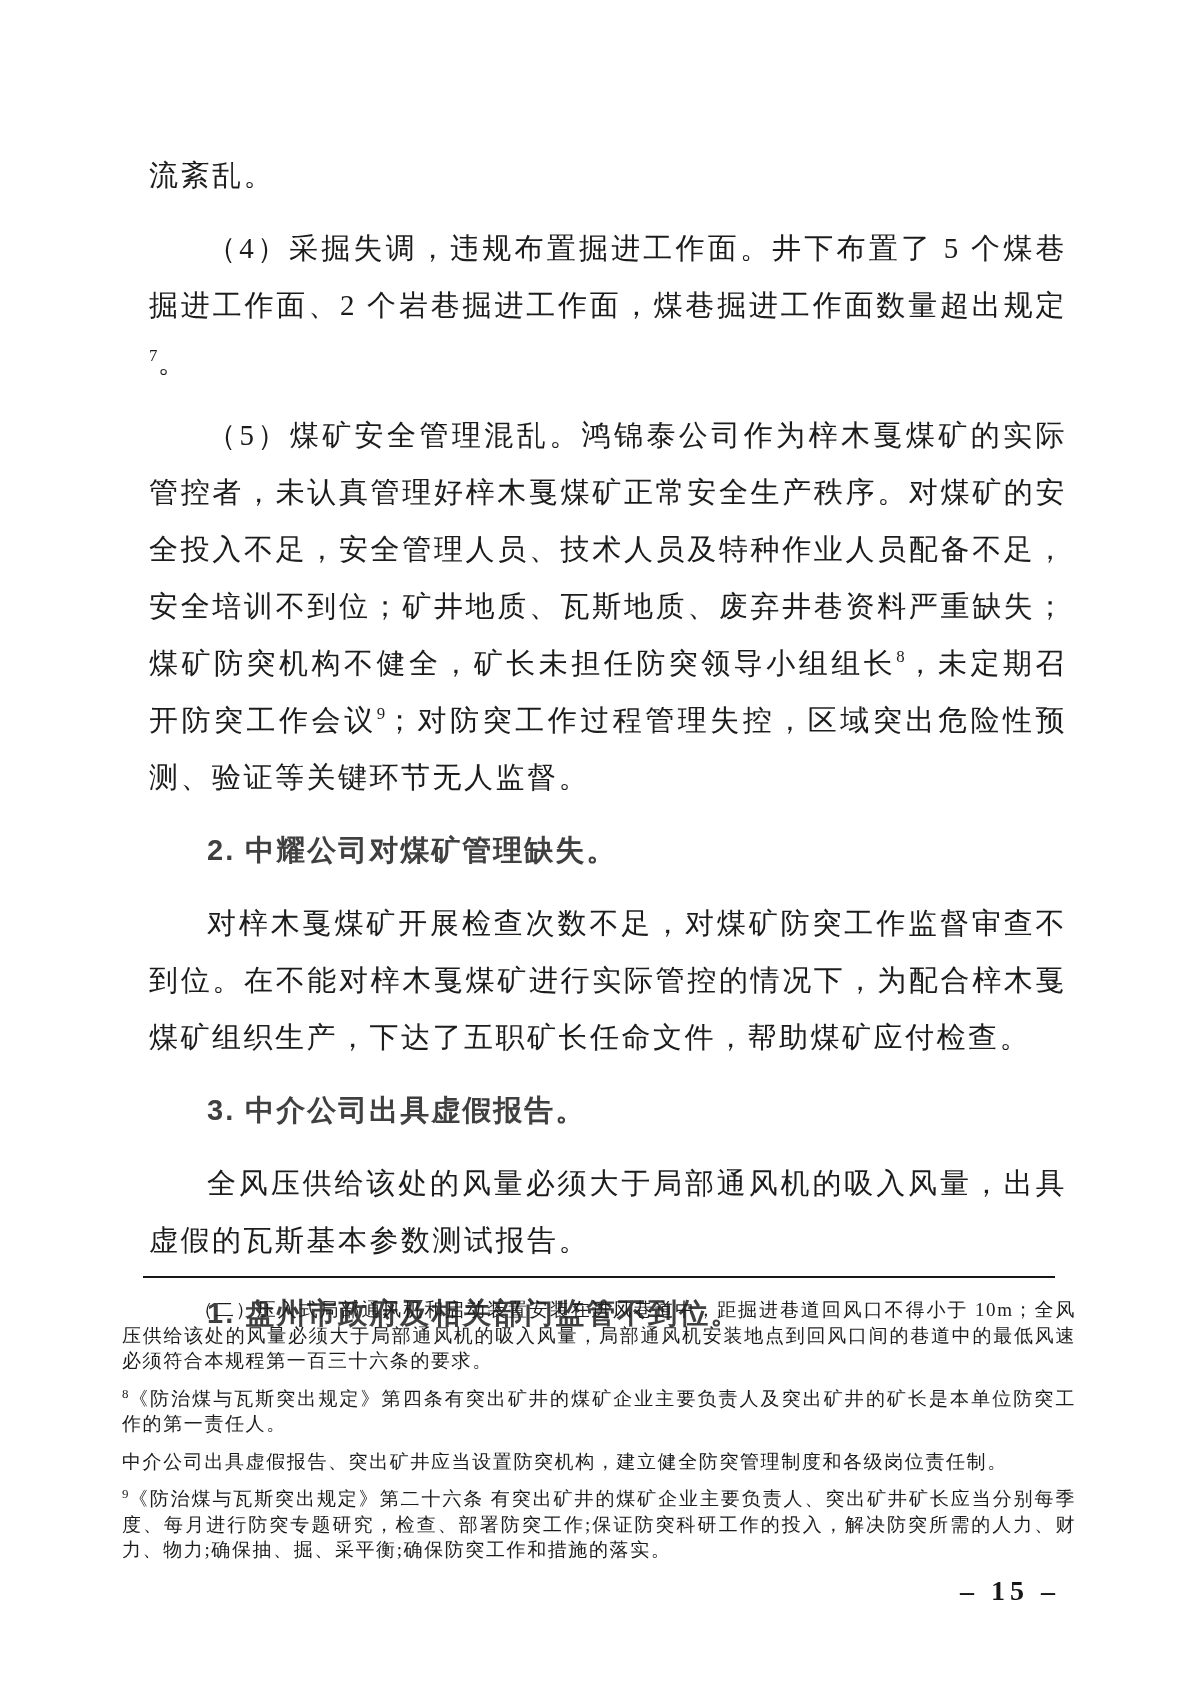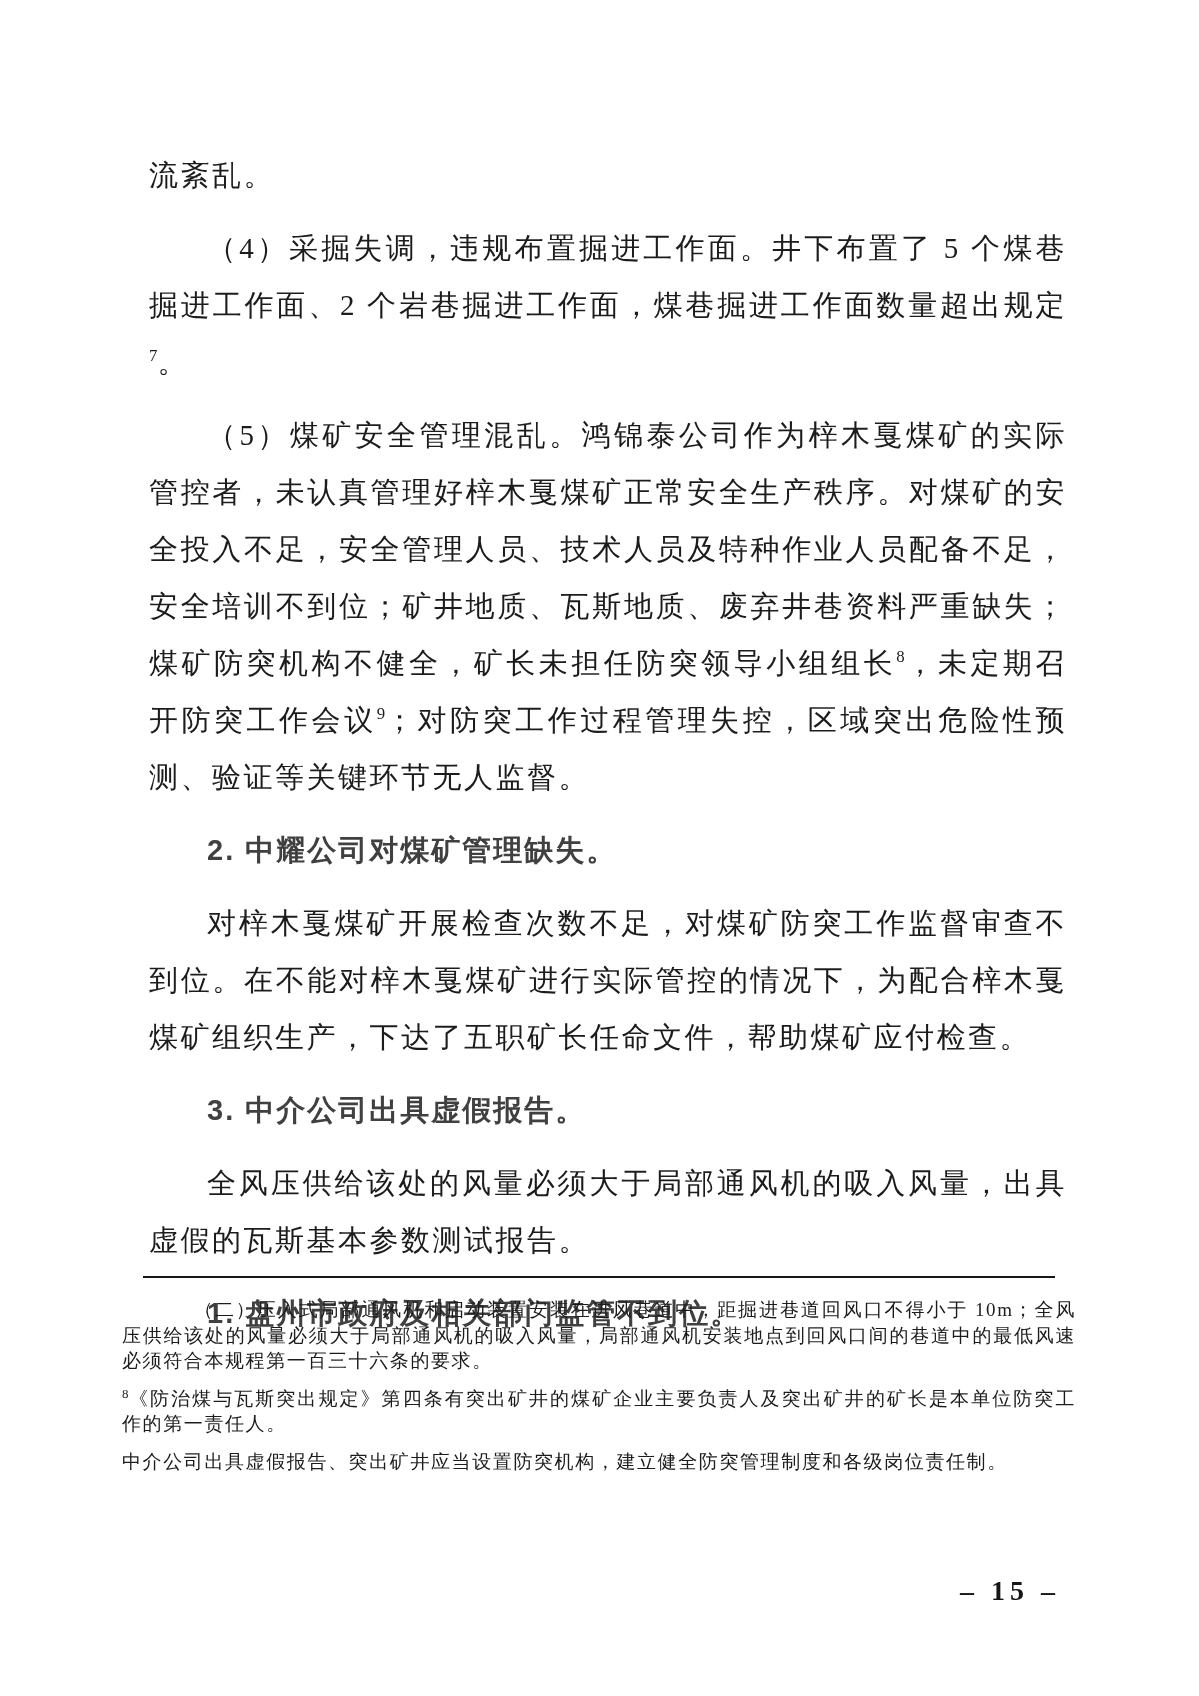--- a/index.html
+++ b/index.html
@@ -85,15 +85,16 @@
       <p class="para body">对梓木戛煤矿开展检查次数不足，对煤矿防突工作监督审查不到位。在不能对梓木戛煤矿进行实际管控的情况下，为配合梓木戛煤矿组织生产，下达了五职矿长任命文件，帮助煤矿应付检查。</p>
       <p class="para heading">3. 中介公司出具虚假报告。</p>
       <p class="para body">全风压供给该处的风量必须大于局部通风机的吸入风量，出具虚假的瓦斯基本参数测试报告。</p>
       <p class="para heading">1. 盘州市政府及相关部门监管不到位。</p>
     </div>
   <div class="footnote-sep"></div>
   <div class="footnotes" id="footnotes">
       <p class="indent">（二）压入式局部通风机和启动装置安装在进风巷道中，距掘进巷道回风口不得小于 10m；全风压供给该处的风量必须大于局部通风机的吸入风量，局部通风机安装地点到回风口间的巷道中的最低风速必须符合本规程第一百三十六条的要求。</p>
       <p><sup class="fn-marker">8</sup>《防治煤与瓦斯突出规定》第四条有突出矿井的煤矿企业主要负责人及突出矿井的矿长是本单位防突工作的第一责任人。</p>
       <p>中介公司出具虚假报告、突出矿井应当设置防突机构，建立健全防突管理制度和各级岗位责任制。</p>
+      <p><sup class="fn-marker">9</sup>《防治煤与瓦斯突出规定》第二十六条 有突出矿井的煤矿企业主要负责人、突出矿井矿长应当分别每季度、每月进行防突专题研究，检查、部署防突工作;保证防突科研工作的投入，解决防突所需的人力、财力、物力;确保抽、掘、采平衡;确保防突工作和措施的落实。</p>
     </div>
   <div class="page-number">– 15 –</div>
 </div>
 
 </body></html>

